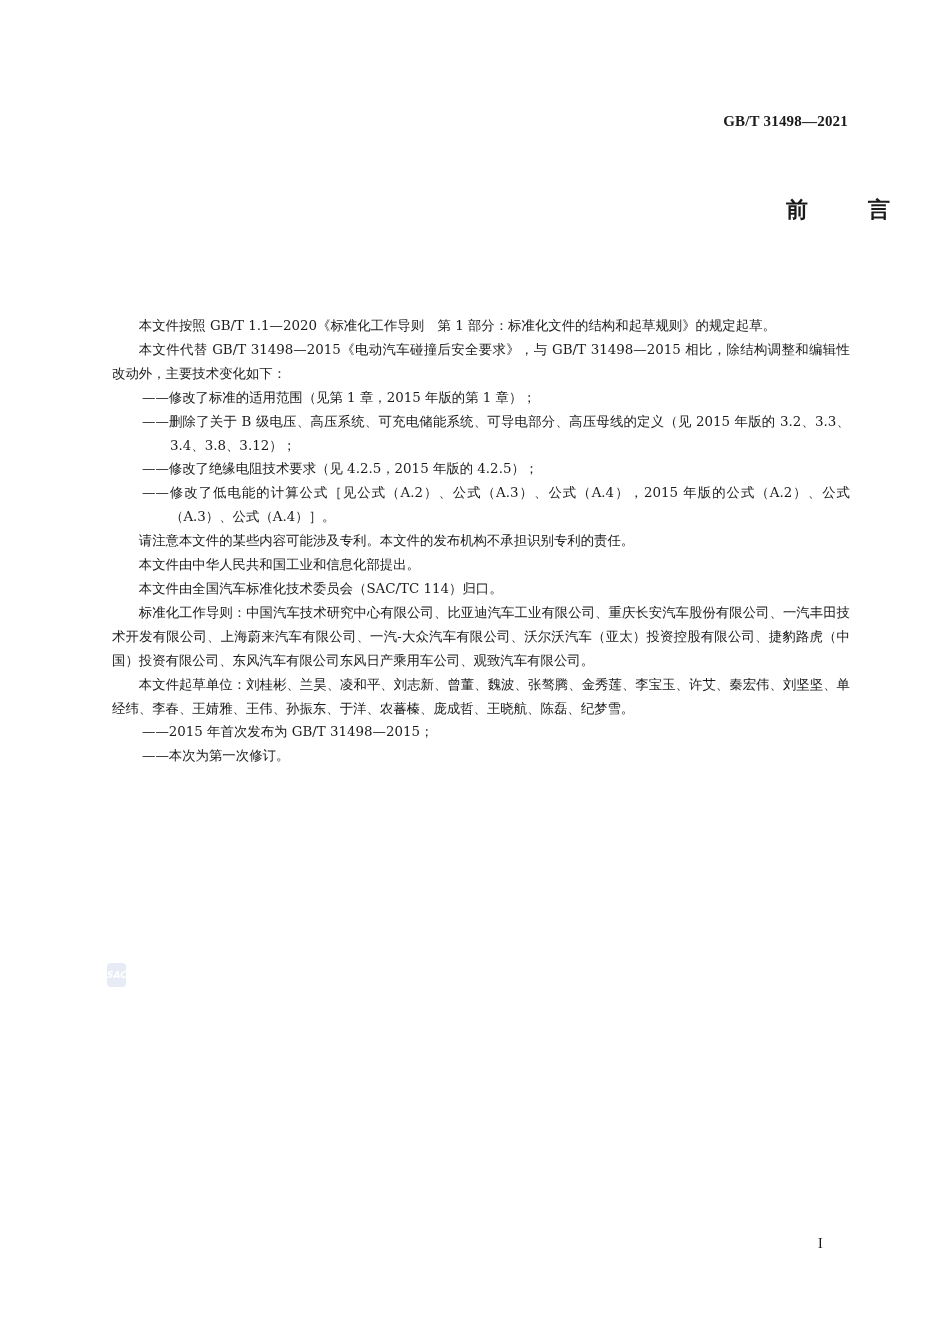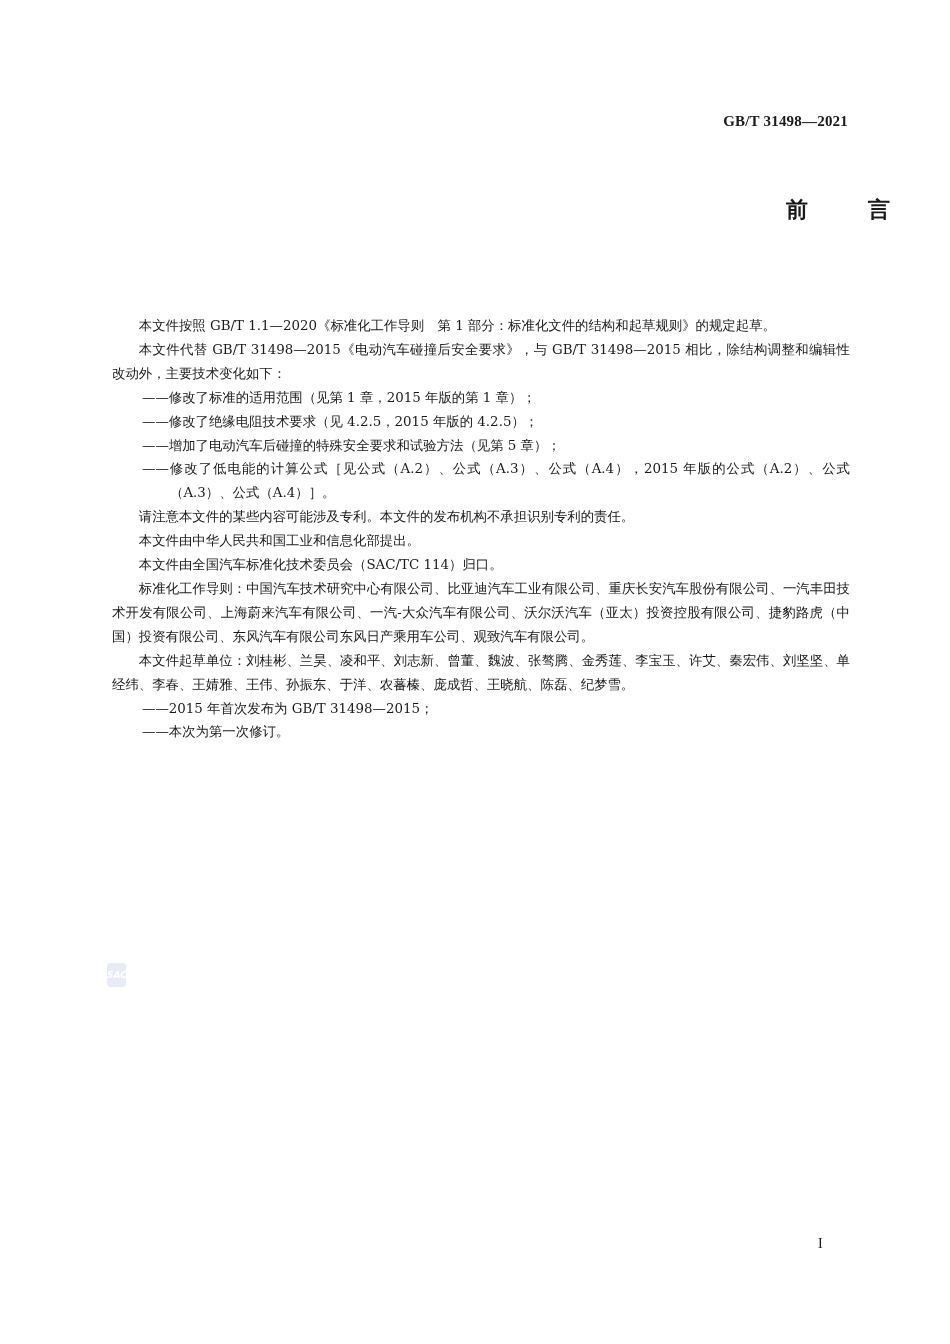--- a/index.html
+++ b/index.html
@@ -39,22 +39,22 @@
 <body>
 
 <div class="doc-code">GB/T 31498—2021</div>
 
 <div class="title">前言</div>
 
 <div class="body-text">
   <p class="p">本文件按照 GB/T 1.1—2020《标准化工作导则　第 1 部分：标准化文件的结构和起草规则》的规定起草。</p>
   <p class="p">本文件代替 GB/T 31498—2015《电动汽车碰撞后安全要求》，与 GB/T 31498—2015 相比，除结构调整和编辑性改动外，主要技术变化如下：</p>
   <p class="li">——修改了标准的适用范围（见第 1 章，2015 年版的第 1 章）；</p>
+  <p class="li">——删除了关于 B 级电压、高压系统、可充电储能系统、可导电部分、高压母线的定义（见 2015 年版的 3.2、3.3、3.4、3.8、3.12）；</p>
   <p class="li">——修改了绝缘电阻技术要求（见 4.2.5，2015 年版的 4.2.5）；</p>
-  <p class="li">——增加了电动汽车后碰撞的特殊安全要求和试验方法（见第 5 章）；</p>
   <p class="li">——修改了低电能的计算公式［见公式（A.2）、公式（A.3）、公式（A.4），2015 年版的公式（A.2）、公式（A.3）、公式（A.4）］。</p>
   <p class="p">请注意本文件的某些内容可能涉及专利。本文件的发布机构不承担识别专利的责任。</p>
   <p class="p">本文件由中华人民共和国工业和信息化部提出。</p>
   <p class="p">本文件由全国汽车标准化技术委员会（SAC/TC 114）归口。</p>
   <p class="p">标准化工作导则：中国汽车技术研究中心有限公司、比亚迪汽车工业有限公司、重庆长安汽车股份有限公司、一汽丰田技术开发有限公司、上海蔚来汽车有限公司、一汽-大众汽车有限公司、沃尔沃汽车（亚太）投资控股有限公司、捷豹路虎（中国）投资有限公司、东风汽车有限公司东风日产乘用车公司、观致汽车有限公司。</p>
   <p class="p">本文件起草单位：刘桂彬、兰昊、凌和平、刘志新、曾董、魏波、张骜腾、金秀莲、李宝玉、许艾、秦宏伟、刘坚坚、单经纬、李春、王婧雅、王伟、孙振东、于洋、农蕃榛、庞成哲、王晓航、陈磊、纪梦雪。</p>
   <p class="li">——2015 年首次发布为 GB/T 31498—2015；</p>
   <p class="li">——本次为第一次修订。</p>
 </div>
 

